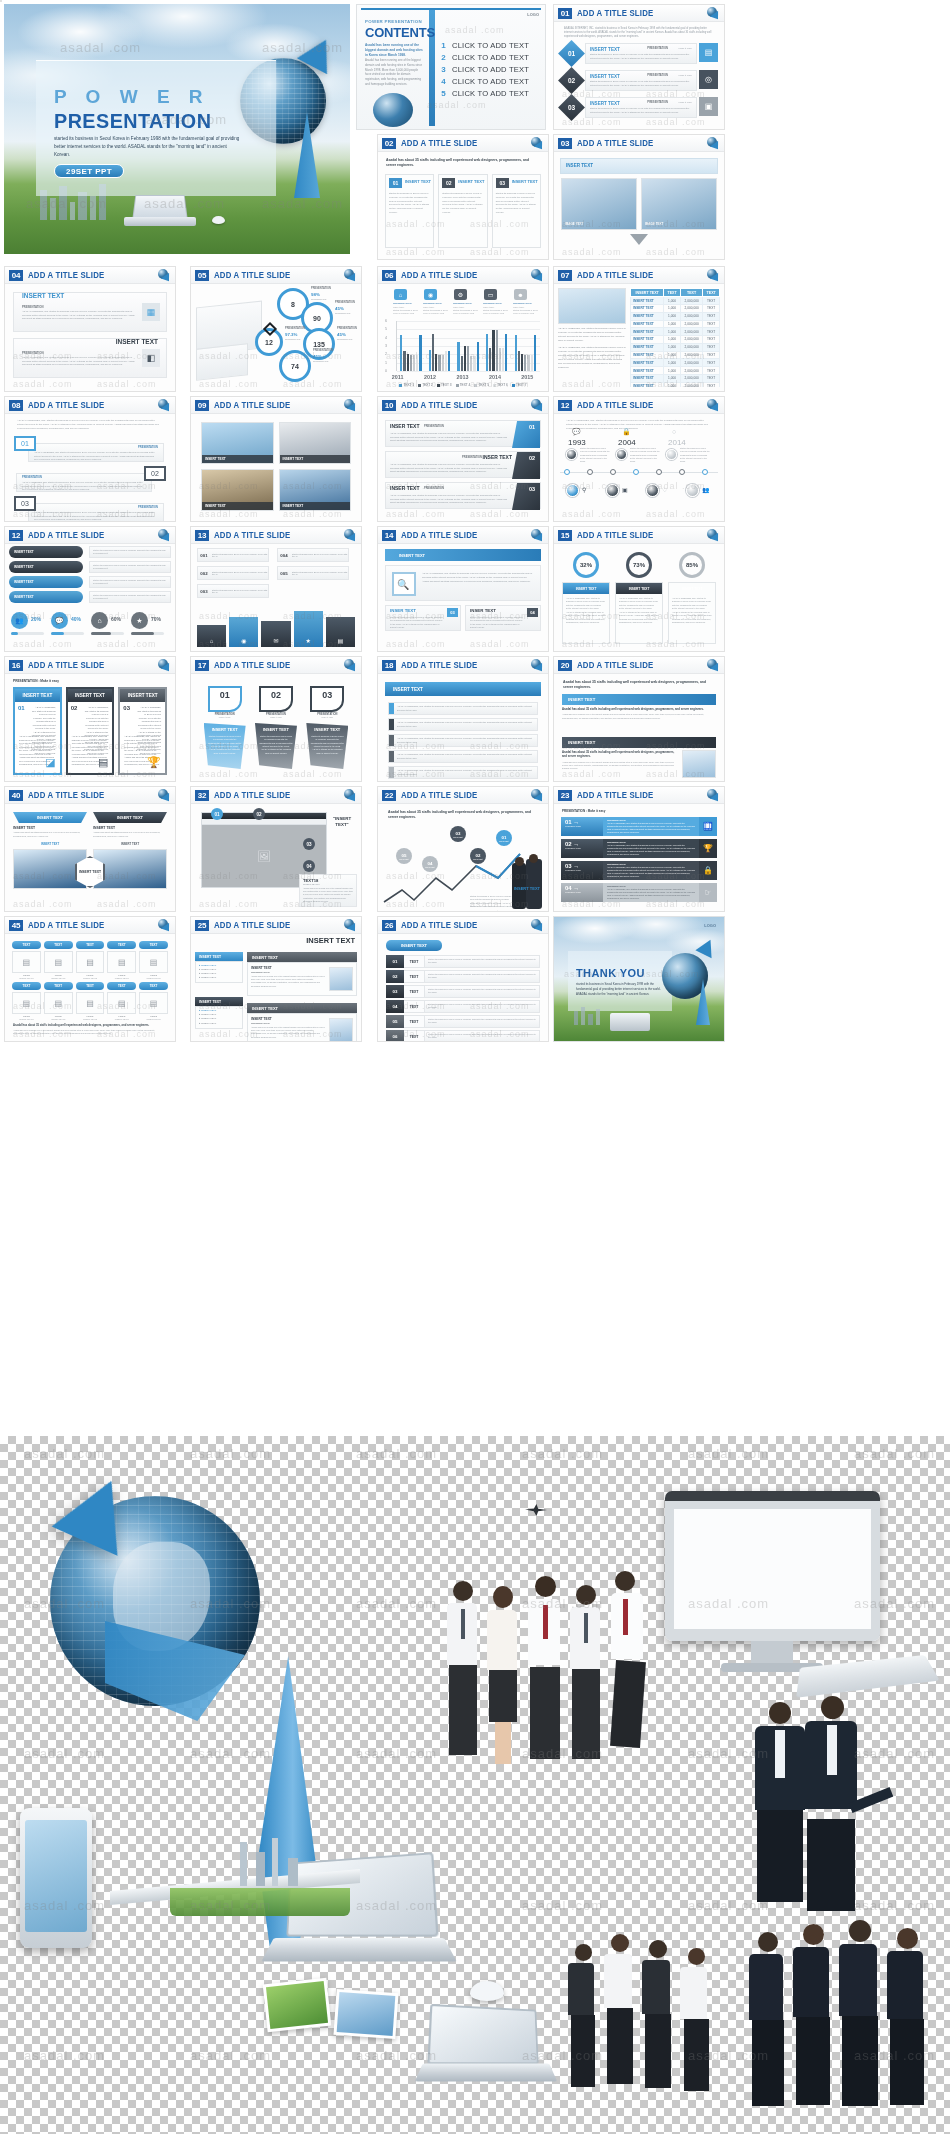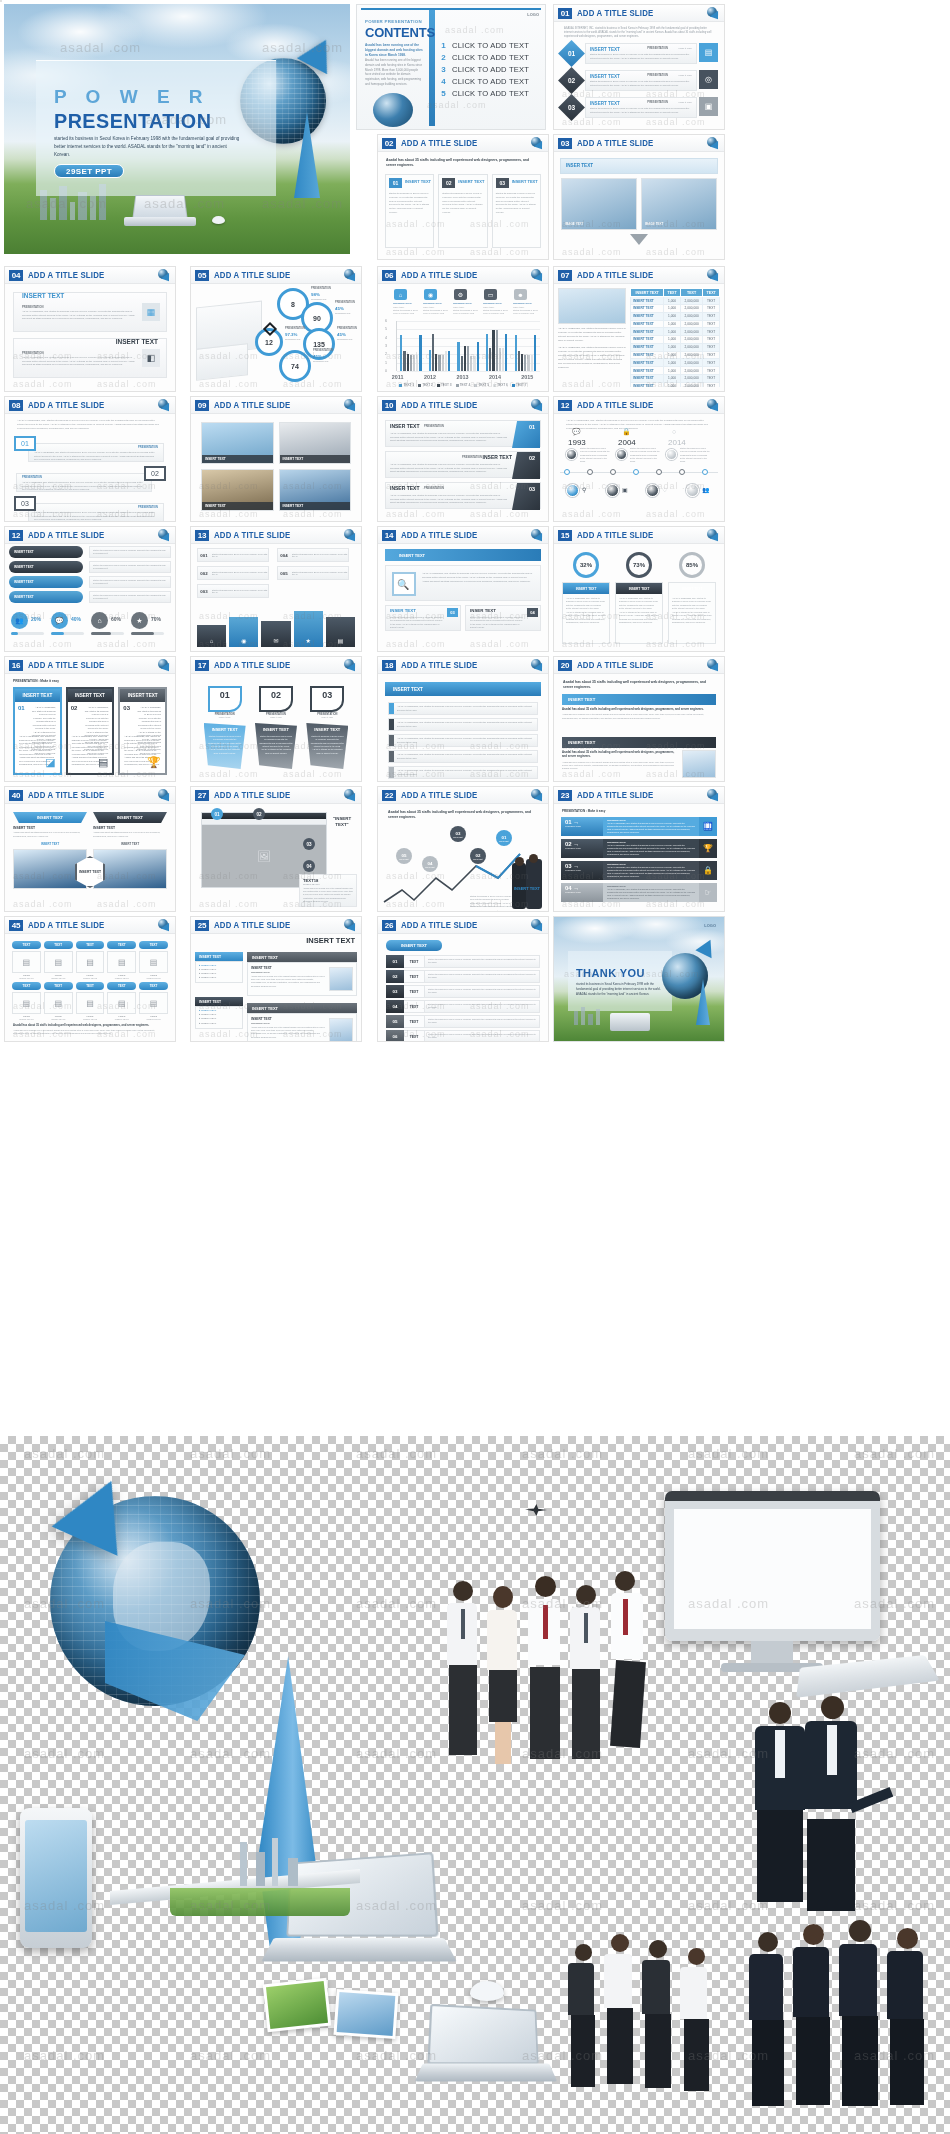--- a/index.html
+++ b/index.html
@@ -1179,21 +1179,21 @@
         </div>
         <div style="position: absolute; left: 50%; top: 52px; transform: translateX(-50%); width: 30px; height: 32px; background: rgb(255, 255, 255); border: 2px solid rgb(90, 99, 108); clip-path: polygon(50% 0px, 100% 26%, 100% 74%, 50% 100%, 0px 74%, 0px 26%); display: flex; align-items: center; justify-content: center; text-align: center; font-size: 3.4px; font-weight: 700; color: rgb(57, 65, 74);">INSERT TEXT</div>
       </div>
       <div class="wm" style="left: 8px; top: 84px;">asadal .com</div>
       <div class="wm" style="left: 92px; top: 84px;">asadal .com</div>
       <div class="wm" style="left: 8px; top: 112px;">asadal .com</div>
       <div class="wm" style="left: 92px; top: 112px;">asadal .com</div>
     </div>
     <div class="thumb" style="left: 190px; top: 786px; width: 172px; height: 126px;">
       <div class="thumb-head">
-        <div class="num">27</div>
+        <div class="num">32</div>
         <div class="ttl">ADD A TITLE SLIDE</div>
         <div class="gicon">
           <div class="g"></div>
           <div class="a"></div>
         </div>
       </div>
       <div class="thumb-body">
         <div style="position: absolute; left: 10px; top: 8px; right: 34px; height: 76px; background: rgb(255, 255, 255); border: 1px solid rgb(216, 221, 225);">
           <div style="height: 6px; background: linear-gradient(rgb(59, 67, 76), rgb(34, 40, 46));"></div>
           <div style="height: 6px; background: rgb(238, 241, 243); border-bottom: 1px solid rgb(221, 226, 230);"></div>

